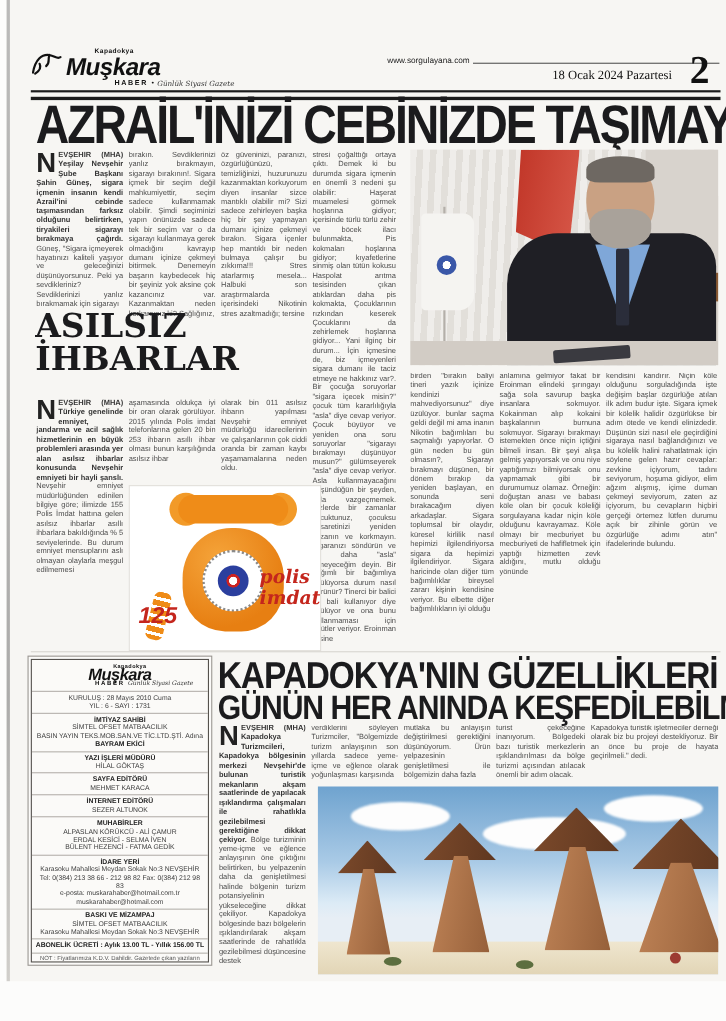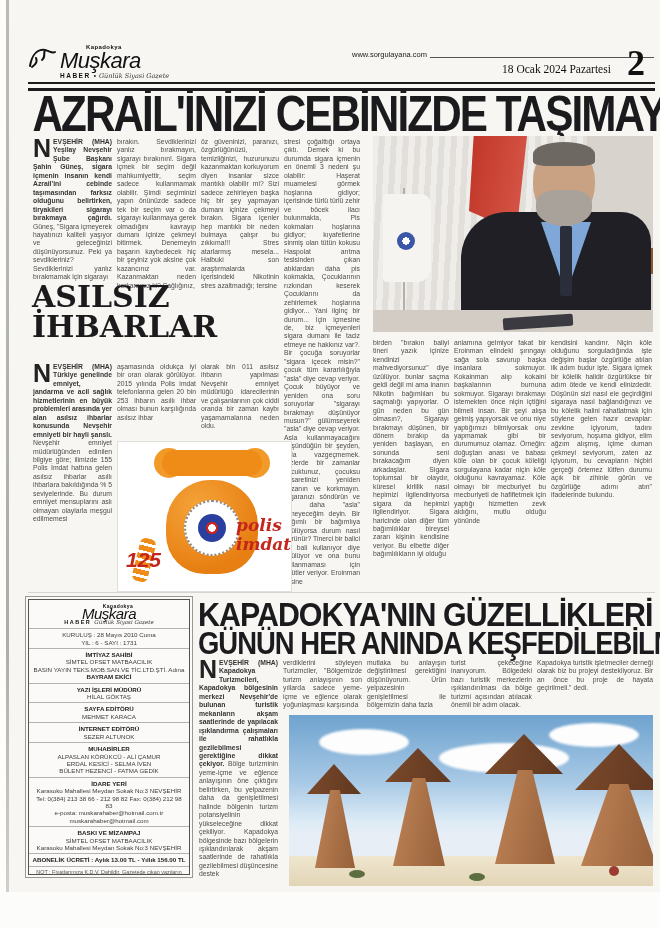--- a/index.html
+++ b/index.html
@@ -8,22 +8,22 @@
         font-family:"Liberation Sans",sans-serif;color:#4a4a4a;}
   .edge-strip{position:absolute;left:0;top:0;width:6px;height:100%;background:#fdfdfc;}
   .scan-line{position:absolute;left:6px;top:0;width:3px;height:905px;background:linear-gradient(#8a8a8a,#6f6f6f 70%,#b5b2ad);opacity:.55;}
   .bottom-margin{position:absolute;left:0;top:892px;width:660px;height:36px;background:#fcfcfb;}
 
   
   .logo{position:absolute;left:28px;top:44px;display:flex;align-items:flex-start;}
   .logo svg{margin-top:2px;}
   .logo-text{margin-left:2px;line-height:1;}
   .logo-kapadokya{font-size:6px;font-weight:bold;color:#111;margin-left:26px;letter-spacing:.4px;}
-  .logo-muskara{font-size:22px;font-weight:400;color:#111;letter-spacing:-.5px;font-style:italic;}
-  .logo-sub{display:flex;align-items:center;gap:3px;font-size:6.5px;color:#111;margin-top:1px;}
+  .logo-muskara{font-size:22px;font-weight:700;color:#111;letter-spacing:-.5px;font-style:italic;}
+  .logo-sub{display:flex;align-items:center;gap:3px;font-size:6.5px;color:#111;margin-top:1px;margin-left:44px;}
   .logo-haber{font-weight:bold;letter-spacing:1.5px;}
   .logo-tagline{font-family:"DejaVu Serif",serif;font-style:italic;color:#333;}
   .head-line1{position:absolute;left:430px;top:57px;width:224px;height:1px;background:#555;}
   .url{position:absolute;left:352px;top:50px;font-size:7.5px;color:#222;}
   .guncel{position:absolute;left:300px;top:55px;font-family:"Liberation Serif",serif;font-weight:bold;color:#111;letter-spacing:2px;font-size:17px;}
   .guncel .bigG{font-size:26px;vertical-align:-2px;}
   .date{position:absolute;left:502px;top:63px;font-family:"Liberation Serif",serif;font-size:11.5px;color:#111;}
   .pagenum{position:absolute;left:627px;top:42px;font-family:"Liberation Serif",serif;font-weight:bold;font-size:36px;color:#111;}
   .double-rule{position:absolute;left:28px;top:82px;width:627px;height:4px;border-top:2px solid #1c1c1c;border-bottom:3px solid #1c1c1c;}
 

